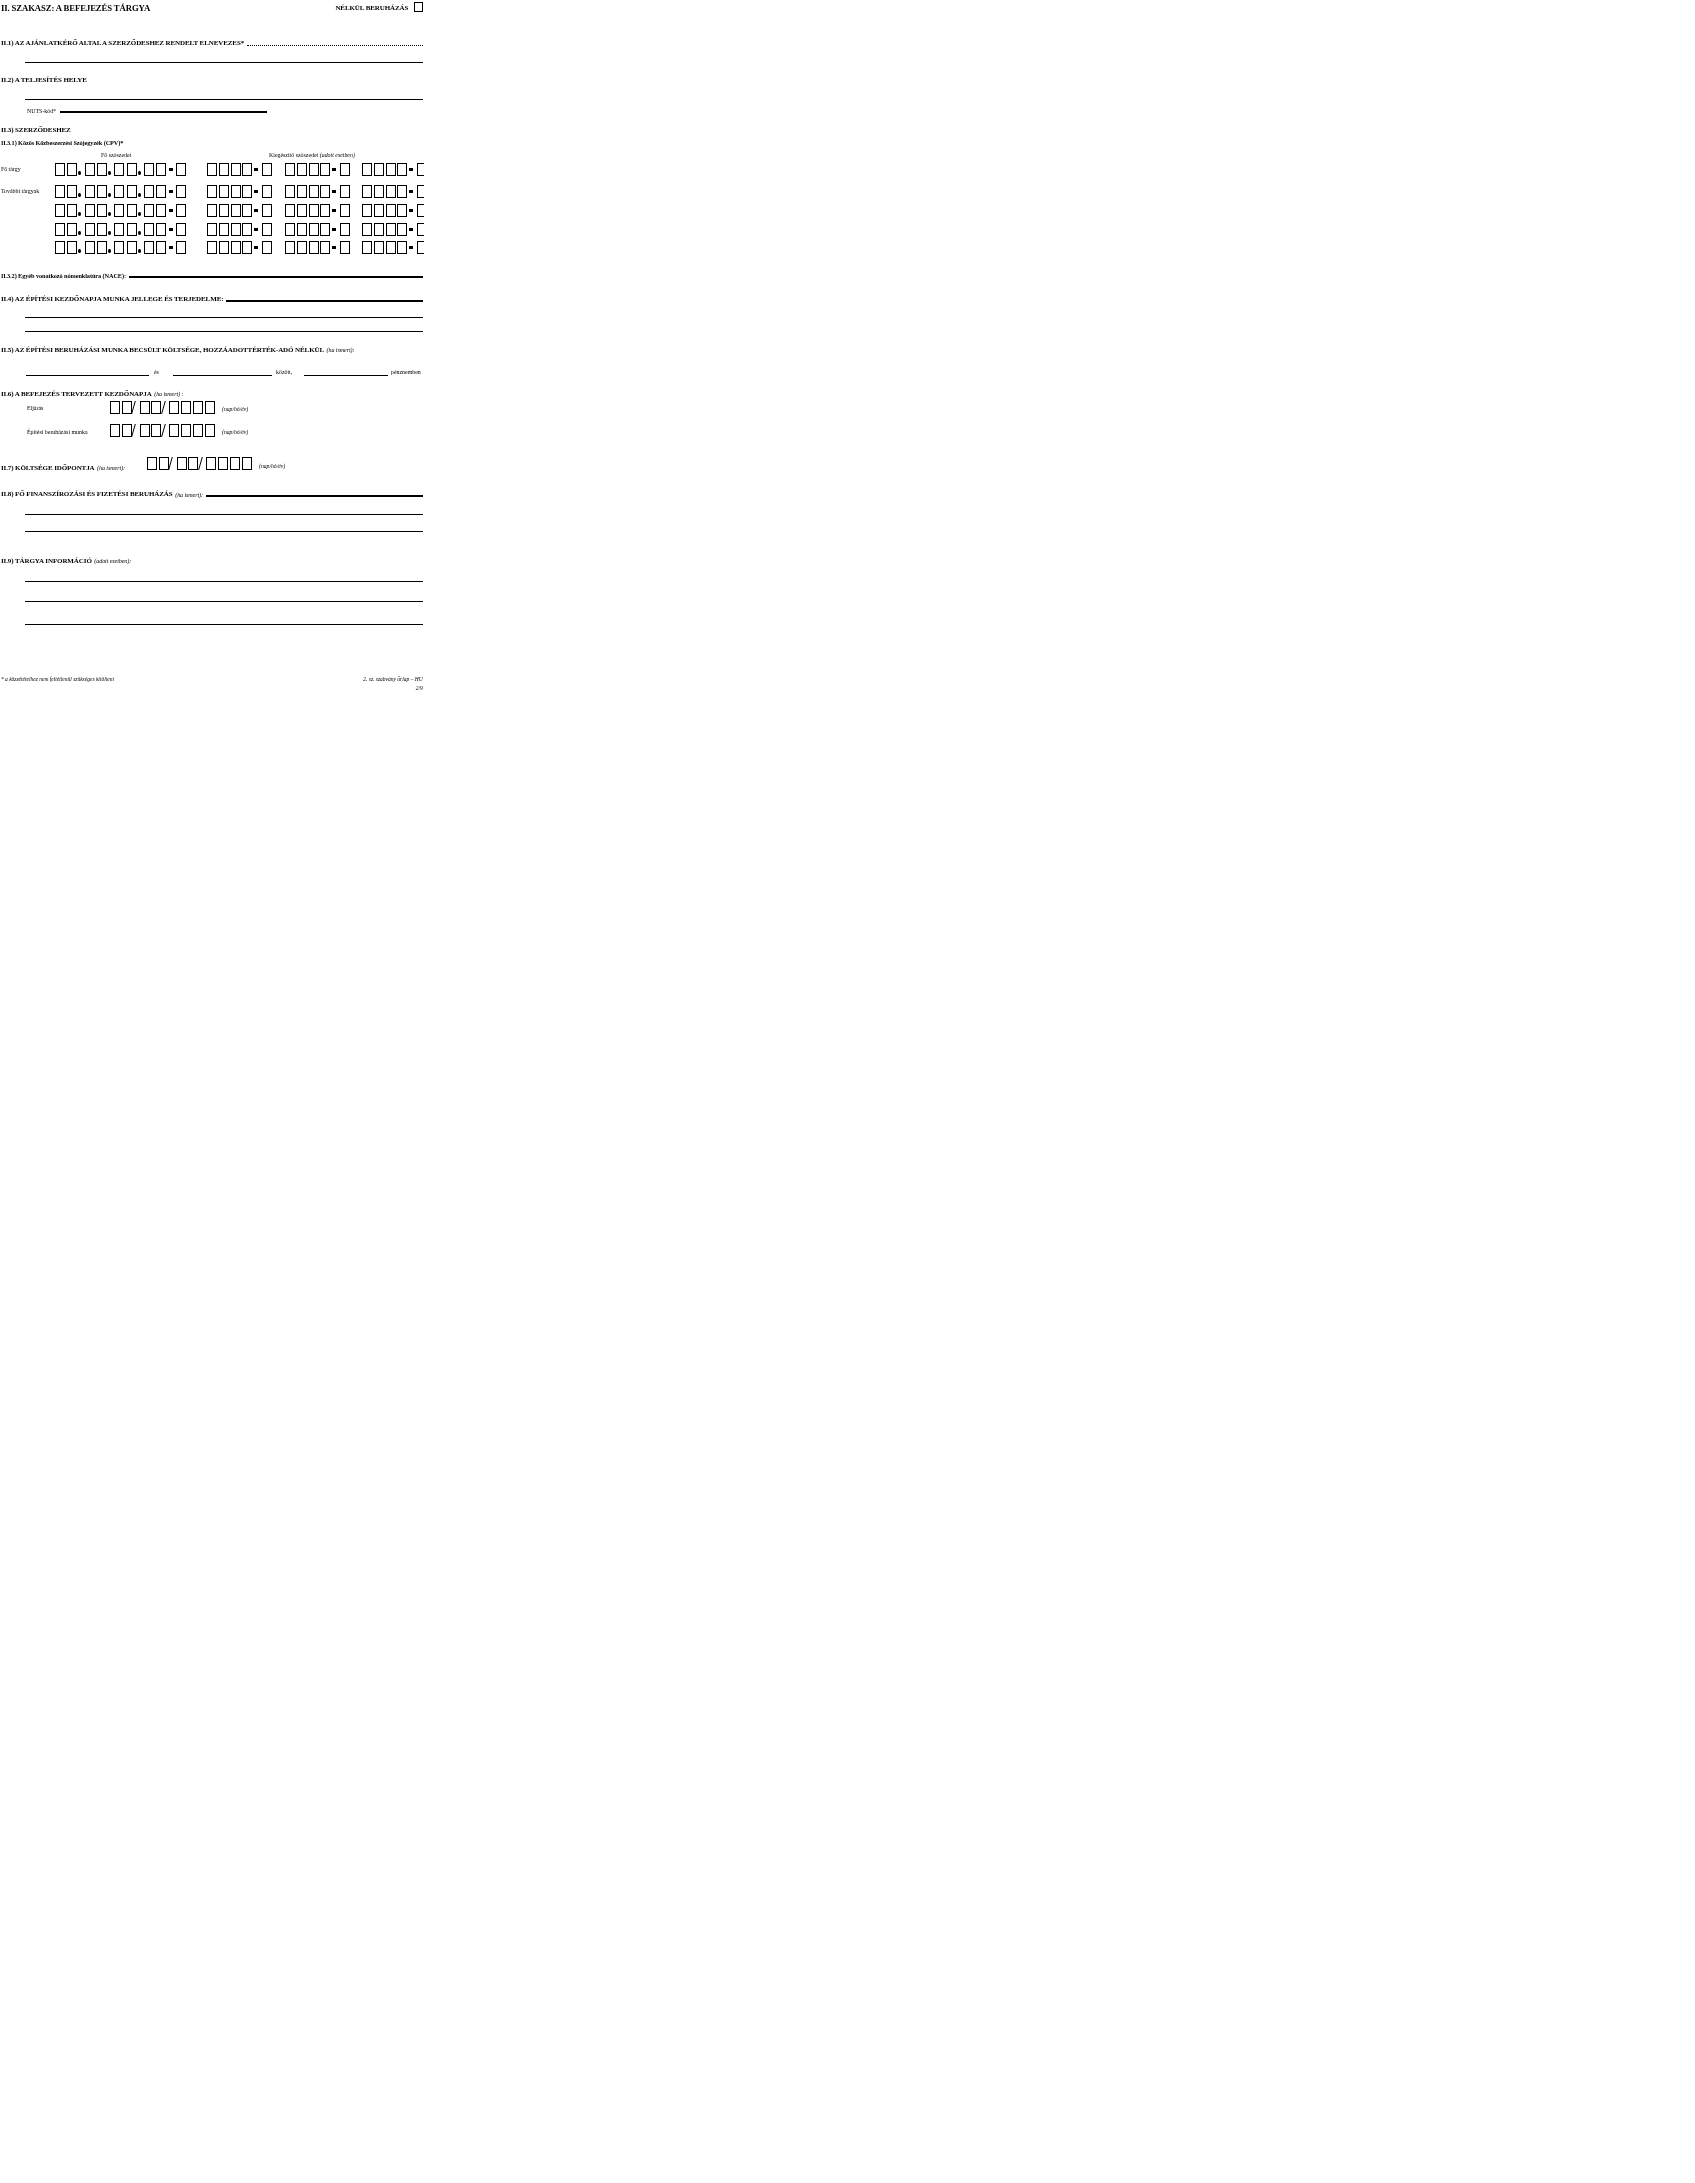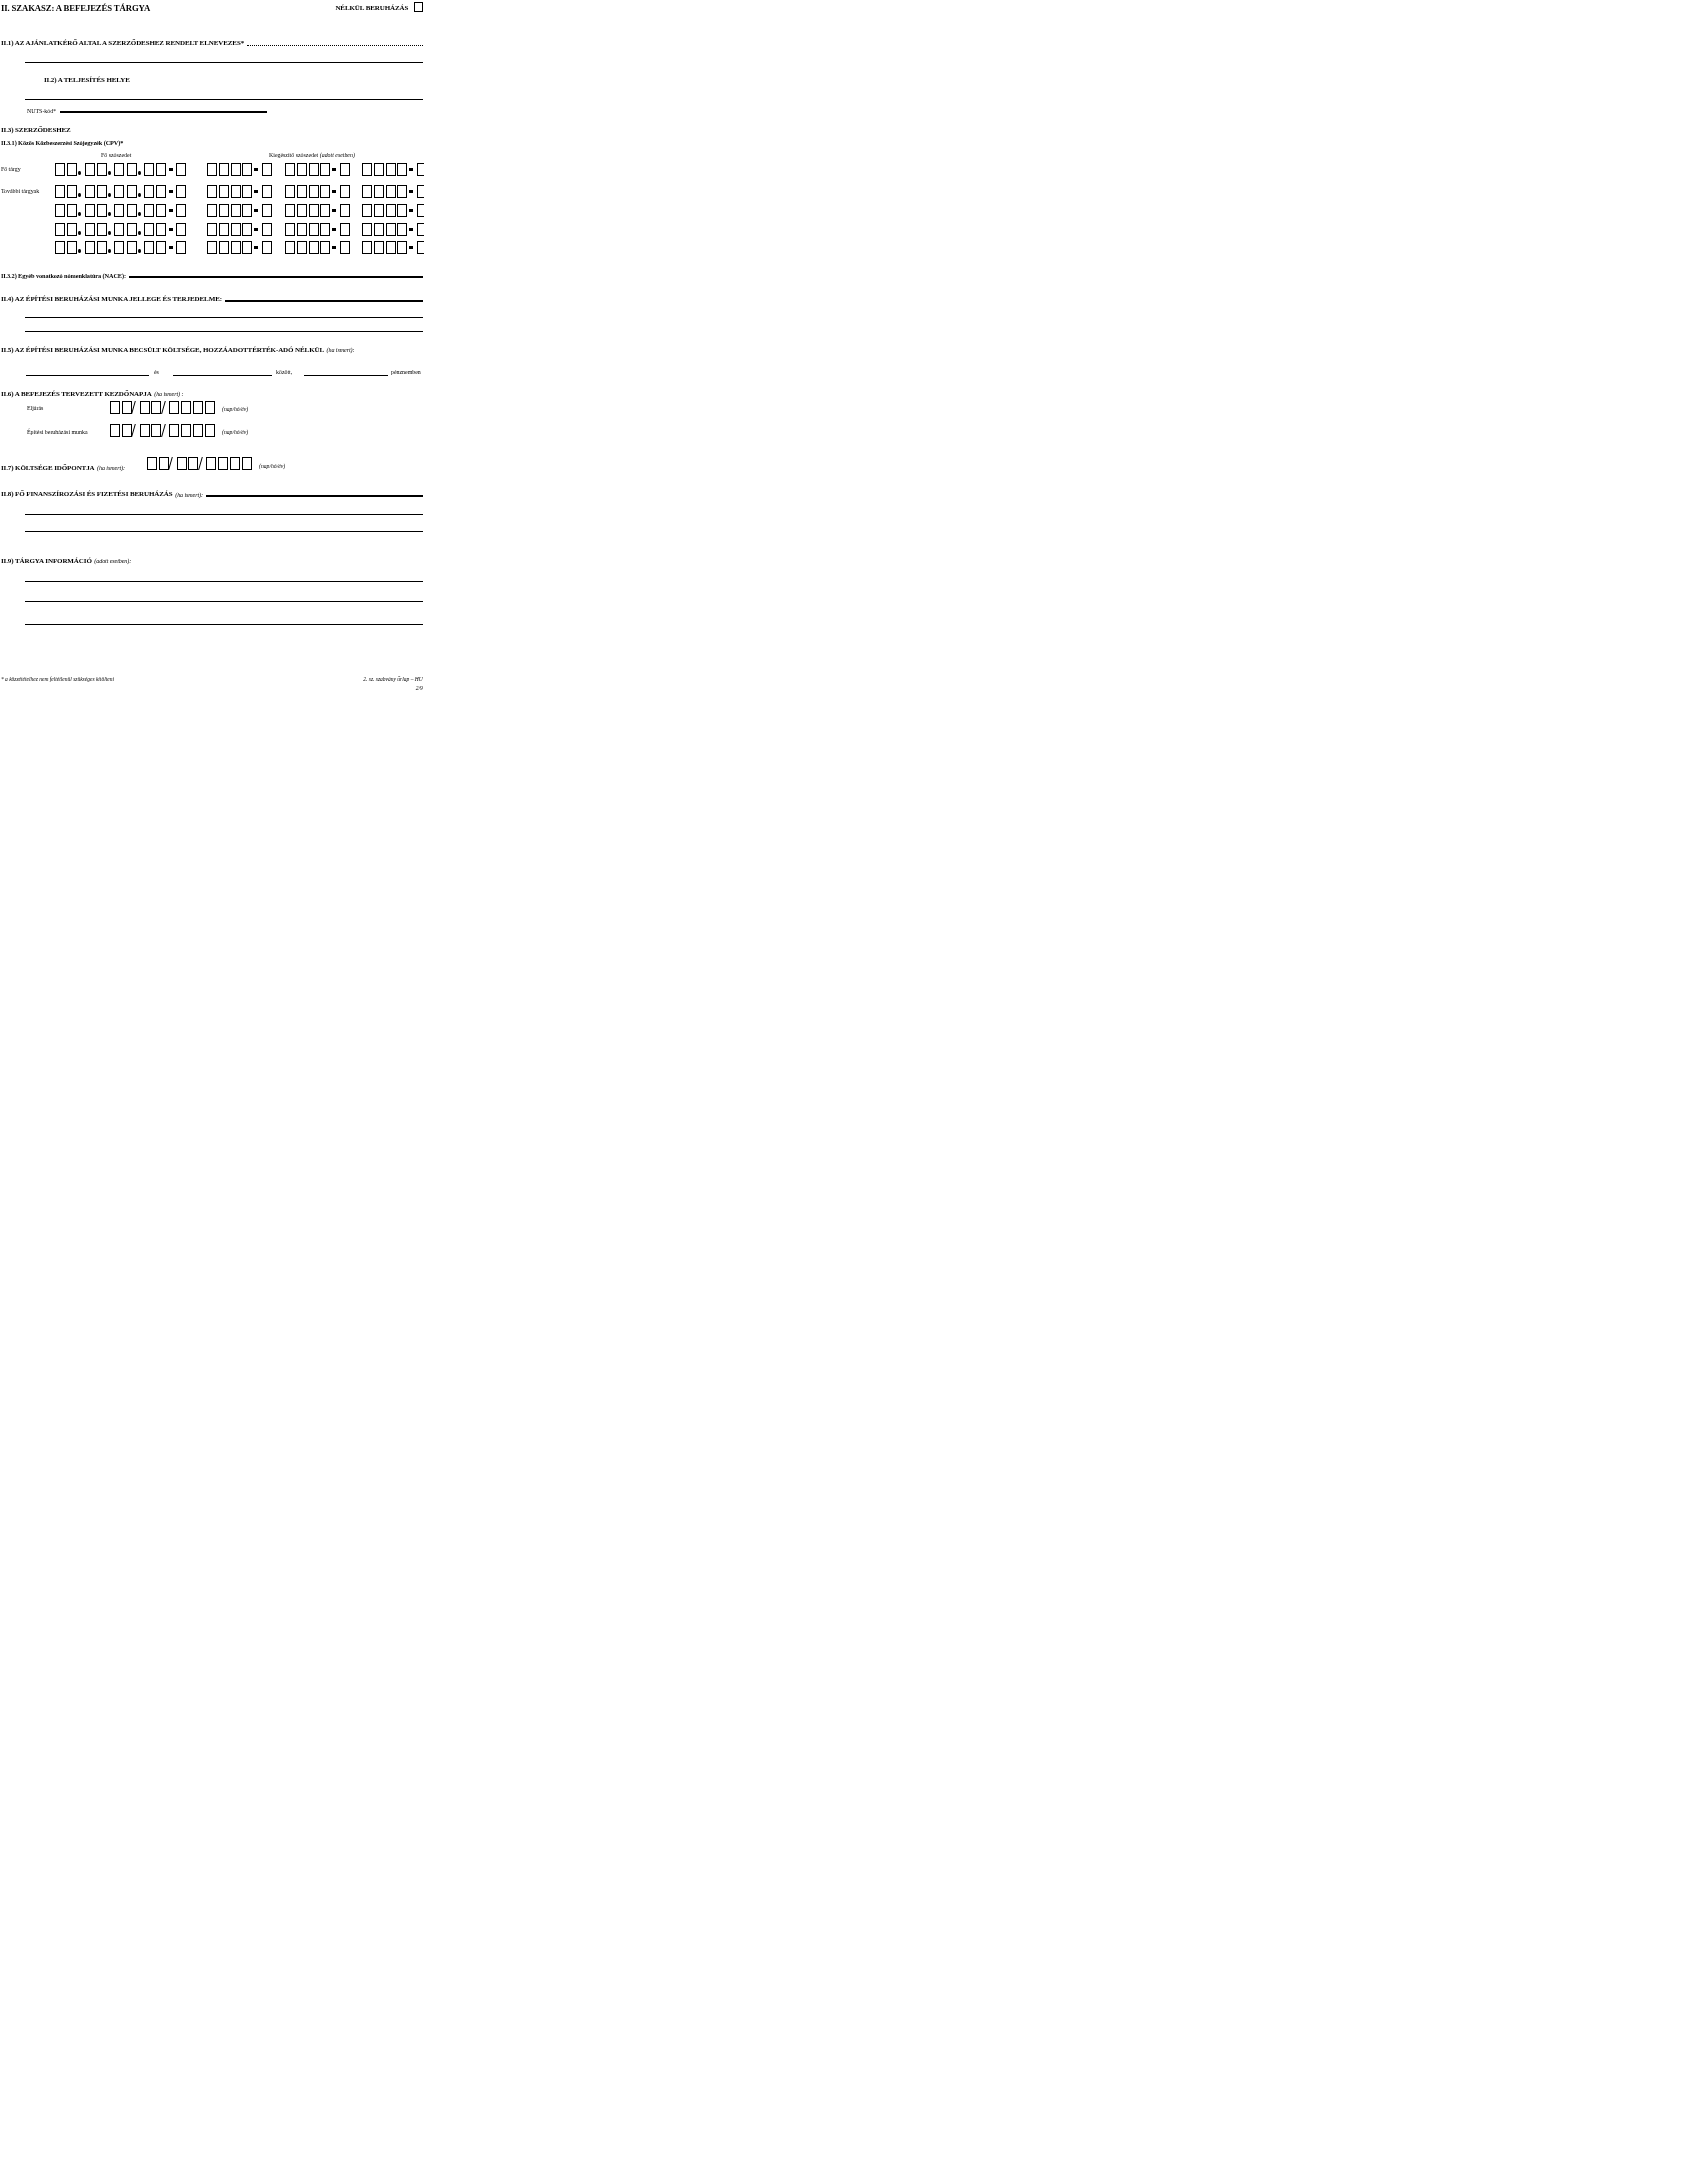--- a/index.html
+++ b/index.html
@@ -41,21 +41,21 @@
     <span class="h2" style="margin-top:1.3px;">NÉLKÜL BERUHÁZÁS</span>
     <span class="checkbox" style="margin-left:6.1px;margin-top:-0.9px;"></span>
   </div>
 
   <div class="flexrow" style="top:39px;left:0.9px;right:1.3px;">
     <span class="h2">II.1) AZ AJÁNLATKÉRŐ ALTAL A SZERZŐDESHEZ RENDELT ELNEVEZES*</span>
     <span class="fill-dotted"></span>
   </div>
   <div class="rule" style="top:62px;"></div>
 
-  <div class="abs h2" style="top:76px;left:0.9px;margin-left:43px;">II.2) A TELJESÍTÉS HELYE</div>
+  <div class="abs h2" style="top:76px;left:0.9px;">II.2) A TELJESÍTÉS HELYE</div>
   <div class="rule" style="top:99px;"></div>
 
   <div class="flexrow" style="top:108px;left:27px;">
     <span class="lbl">NUTS-kód*</span>
     <span class="fill-solid-fixed"></span>
   </div>
 
   <div class="abs h2" style="top:126px;left:0.9px;">II.3) SZERZŐDESHEZ</div>
   <div class="abs h3" style="top:139px;left:0.9px;">II.3.1) Közös Közbeszerzési Szójegyzék (CPV)*</div>
 
@@ -64,21 +64,21 @@
     <span>Kiegészítő szószedet</span>
     <span class="it">(adott esetben)</span>
   </div>
 
   <div class="flexrow" style="top:272px;left:0.9px;right:1.3px;">
     <span class="h3">II.3.2) Egyéb vonatkozó nómenklatúra (NACE):</span>
     <span class="fill-solid"></span>
   </div>
 
   <div class="flexrow" style="top:295px;left:0.9px;right:1.3px;">
-    <span class="h2">II.4) AZ ÉPÍTÉSI BERUHÁZÁSI MUNKA JELLEGE ÉS TERJEDELME:</span>
+    <span class="h2">II.4) AZ ÉPÍTÉSI KEZDŐNAPJA MUNKA JELLEGE ÉS TERJEDELME:</span>
     <span class="fill-solid"></span>
   </div>
   <div class="rule" style="top:317px;"></div>
   <div class="rule" style="top:331px;"></div>
 
   <div class="abs h2" style="top:346px;left:0.9px;">
     <span>II.5) AZ ÉPÍTÉSI BERUHÁZÁSI MUNKA BECSÜLT KÖLTSÉGE, HOZZÁADOTTÉRTÉK-ADÓ NÉLKÜL</span><span class="note">(ha ismert):</span>
   </div>
   <div class="abs" style="top:375px;left:26px;width:123px;height:1.3px;background:#000;"></div>
   <div class="abs lbl" style="top:369px;left:154px;">és</div>

